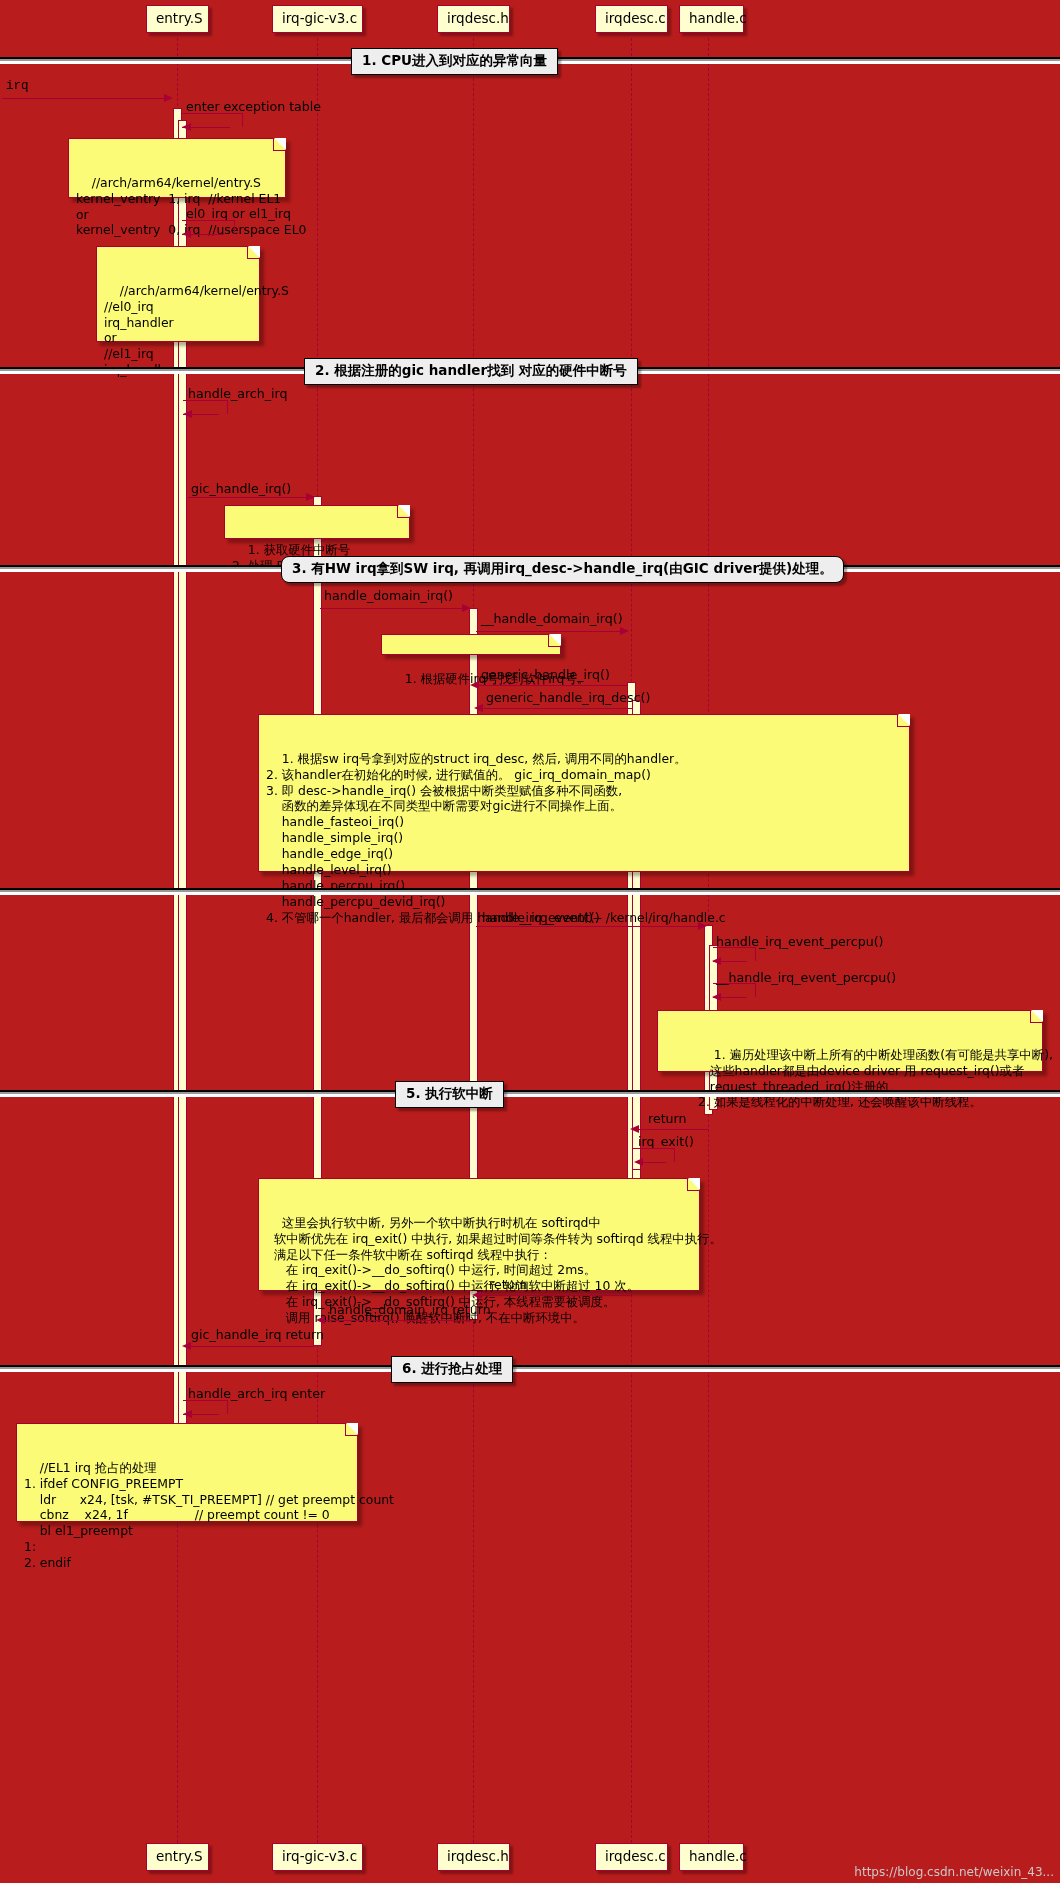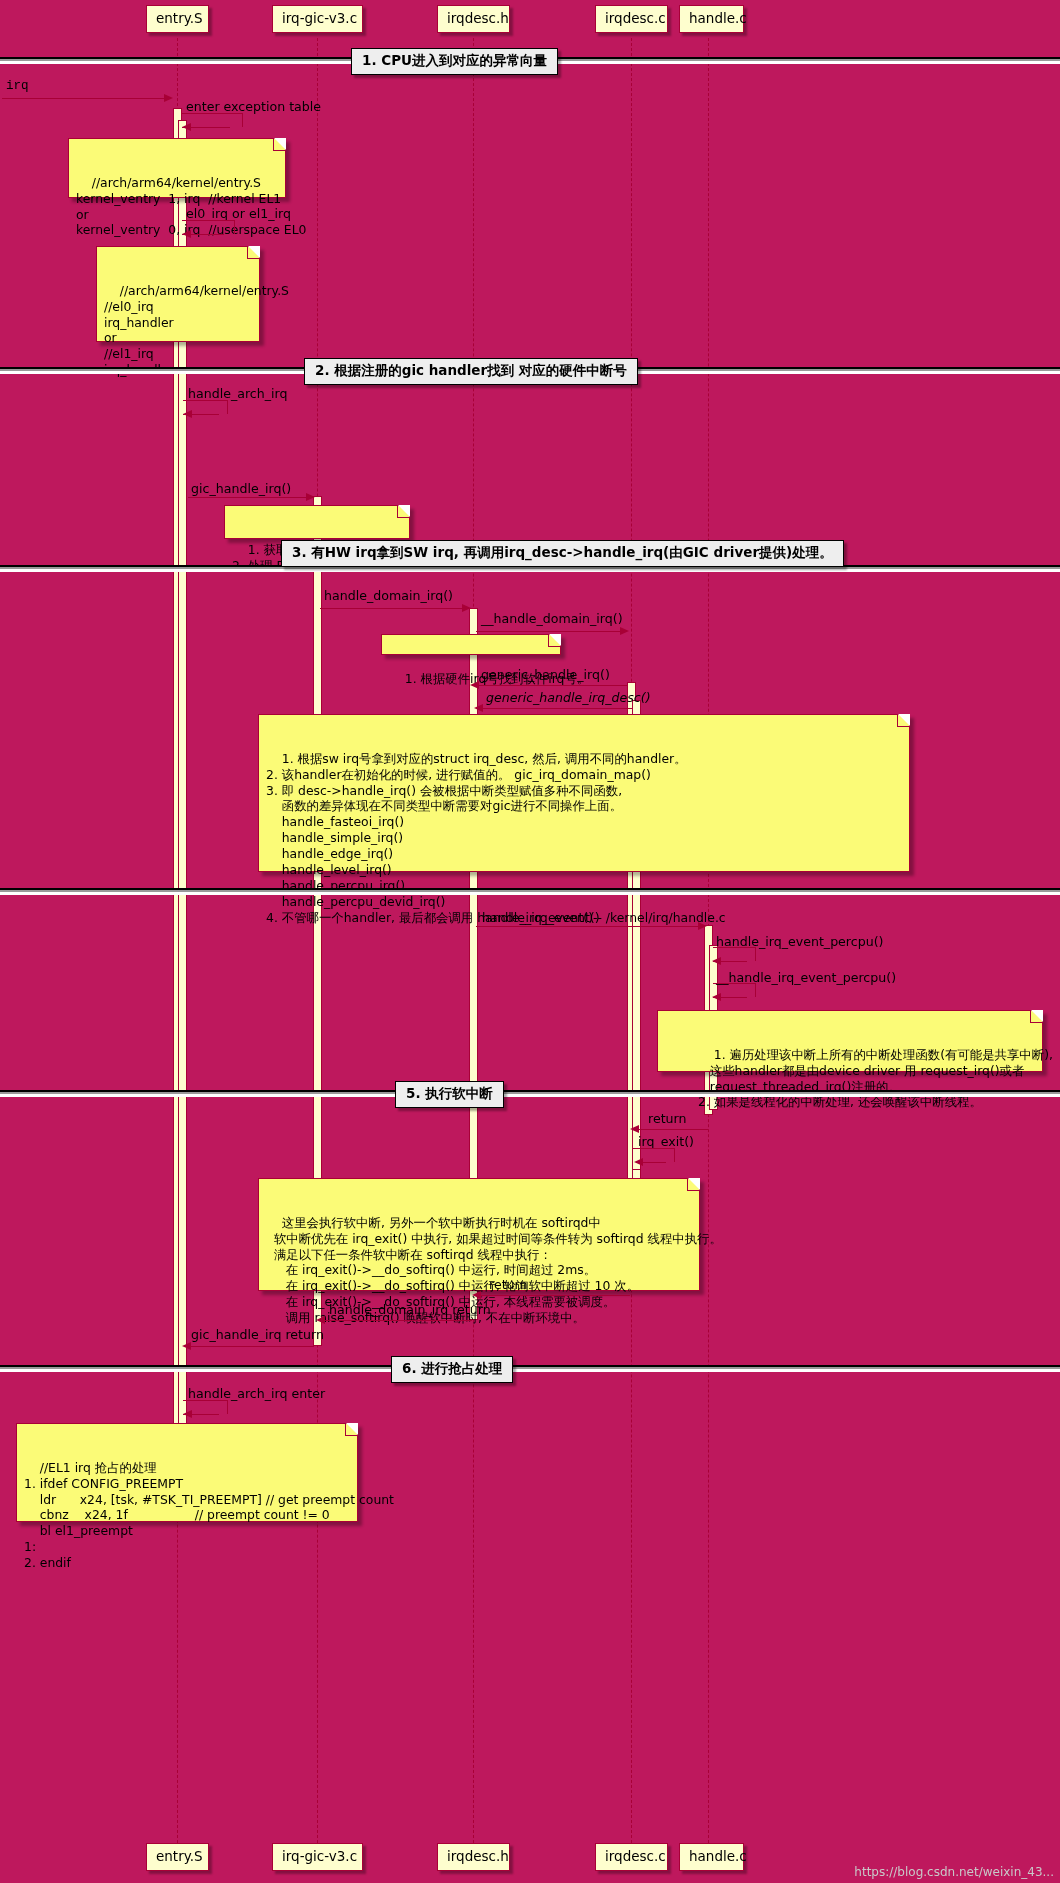--- a/index.html
+++ b/index.html
@@ -1,17 +1,17 @@
 <!DOCTYPE html>
 <html><head>
 <meta charset="utf-8">
 <style>
   html,body{margin:0;padding:0;background:#fff;}
   body{font-family:"DejaVu Sans","Liberation Sans",sans-serif;}
-  #diagram{position:relative;width:1060px;height:1883px;background:#be185d;overflow:hidden;}
+  #diagram{position:relative;width:1060px;height:1883px;background:#b91c1c;overflow:hidden;}
 
   
   .participant{
     position:absolute;
     background:#FEFECE;
     border:1.5px solid #A80036;
     box-shadow:3px 3px 2px rgba(0,0,0,0.30);
     font-size:13.5px;
     color:#000;
     text-align:center;
@@ -209,40 +209,40 @@
 
   <div class="note" style="left:224px;top:505px;width:186px;height:34px;">
     <div class="fold"></div><div class="foldcut"></div>
     <span>1. 获取硬件中断号
 2. 处理 PPI, SPI; IPI中断(先不看)</span>
   </div>
 
   <div class="divider" style="top:565px;">
       <div class="divider-inner"></div>
     </div>
-  <div class="divider-label" style="left:281px;top:540px;">3. 有HW irq拿到SW irq,  再调用irq_desc-&gt;handle_irq(由GIC driver提供)处理。</div>
+  <div class="divider-label" style="left:281px;top:556px;border-radius:8px;">3. 有HW irq拿到SW irq,  再调用irq_desc-&gt;handle_irq(由GIC driver提供)处理。</div>
 
   <div class="msg-label" style="left:324px;top:588px;">handle_domain_irq()</div>
   <div class="msg-line" style="left:320px;top:608px;width:146px;"></div>
   <div class="arrow-r" style="left:462px;top:603.5px;"></div>
 
   <div class="msg-label" style="left:481px;top:611px;">__handle_domain_irq()</div>
   <div class="msg-line" style="left:476px;top:631px;width:148px;"></div>
   <div class="arrow-r" style="left:620px;top:626.5px;"></div>
 
   <div class="note" style="left:381px;top:634px;width:180px;height:21px;">
     <div class="fold"></div><div class="foldcut"></div>
     <span>1. 根据硬件irq号找到软件irq号。</span>
   </div>
 
   <div class="msg-label" style="left:481px;top:667px;">generic_handle_irq()</div>
   <div class="msg-line" style="left:476px;top:685px;width:152px;"></div>
   <div class="arrow-l" style="left:470px;top:680.5px;"></div>
 
-  <div class="msg-label" style="left:486px;top:690px;font-style:italic;">generic_handle_irq_desc()</div>
+  <div class="msg-label" style="left:486px;top:690px;">generic_handle_irq_desc()</div>
   <div class="msg-line" style="left:480px;top:708px;width:152px;"></div>
   <div class="arrow-l" style="left:474px;top:703.5px;"></div>
 
   <div class="note" style="left:258px;top:714px;width:652px;height:158px;">
     <div class="fold"></div><div class="foldcut"></div>
     <span>1. 根据sw irq号拿到对应的struct irq_desc, 然后, 调用不同的handler。
 2. 该handler在初始化的时候, 进行赋值的。 gic_irq_domain_map()
 3. 即 desc-&gt;handle_irq() 会被根据中断类型赋值多种不同函数,
     函数的差异体现在不同类型中断需要对gic进行不同操作上面。
     handle_fasteoi_irq()

